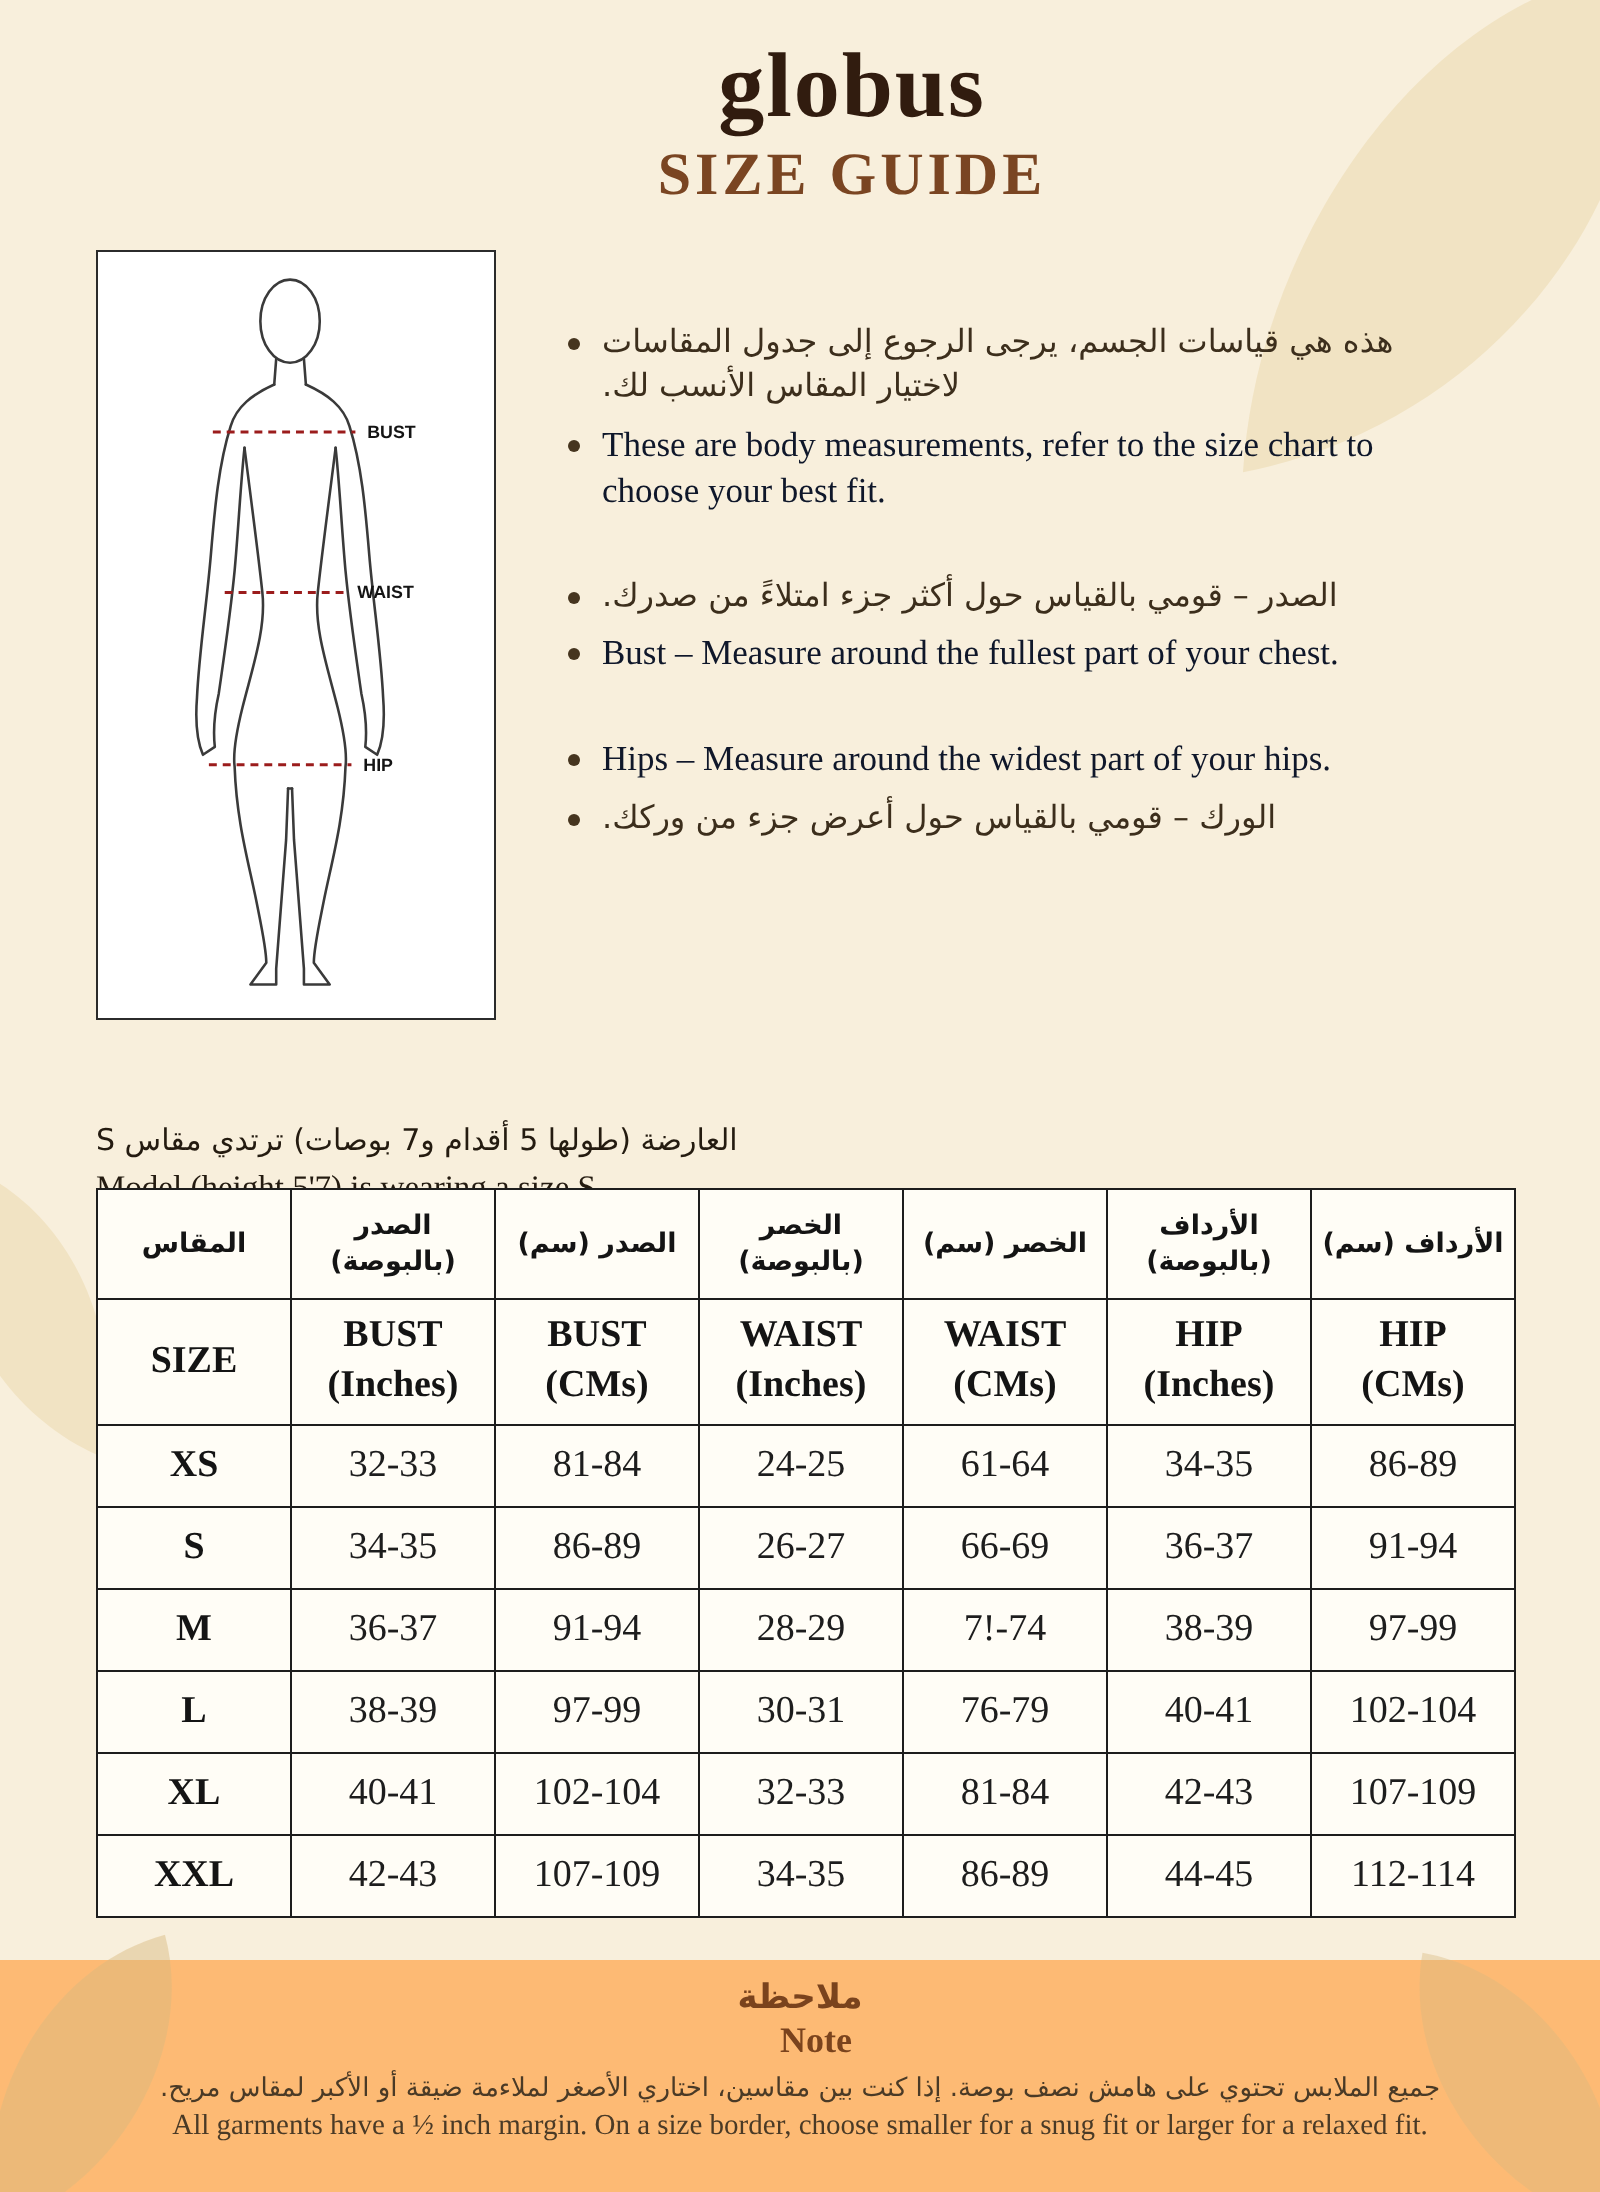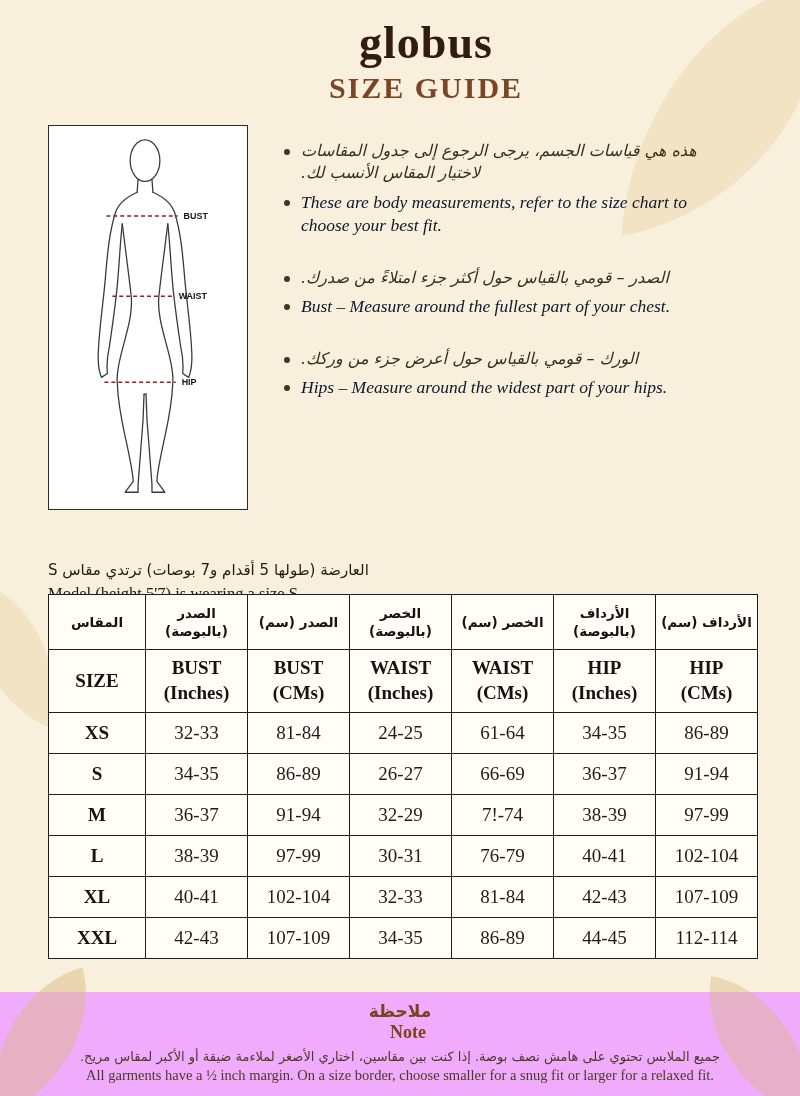--- a/index.html
+++ b/index.html
@@ -22,42 +22,42 @@
 
   .diagram-box{
     position:absolute;left:48px;top:125px;width:200px;height:385px;
     background:#ffffff;border:1.5px solid #2b2b2b;box-sizing:border-box;
   }
   .figure-svg{width:100%;height:100%;display:block;}
   .fig-stroke{fill:none;stroke:#3a3a3a;stroke-width:1.3;stroke-linecap:round;stroke-linejoin:round;}
   .mline{stroke:#9b1c1c;stroke-width:1.5;stroke-dasharray:4 3;}
   .dlabel{font-family:"Liberation Sans",sans-serif;font-size:9px;font-weight:700;fill:#141414;}
 
-  .bullets{position:absolute;left:284px;top:140px;width:442px;font-style:italic;}
+  .bullets{position:absolute;left:284px;top:160px;width:442px;}
   .bullet-group{margin-bottom:29px;}
   .bullet-item{display:flex;gap:11px;margin-bottom:6px;}
   .dot{width:6px;height:6px;border-radius:50%;background:#46351f;margin-top:9px;flex:none;}
   .b-ar{font-family:"DejaVu Sans",sans-serif;font-size:16px;direction:rtl;text-align:left;line-height:1.4;color:#3c2e1c;}
   .b-en{font-size:17.5px;line-height:1.35;color:#0f172a;}
 
   .model-note{position:absolute;left:48px;top:561px;}
   .model-ar{font-family:"DejaVu Sans",sans-serif;font-size:15px;direction:rtl;text-align:left;color:#241b10;}
   .model-en{font-size:16.5px;margin-top:5px;color:#241b10;text-decoration:underline;}
 
   .size-table-wrap{position:absolute;left:48px;top:594px;}
   table{border-collapse:collapse;}
   td{border:1.5px solid #1d1d1d;text-align:center;vertical-align:middle;background:#fffdf6;padding:0 2px;}
   .th-en{font-size:19px;font-weight:700;white-space:pre-line;height:62px;line-height:1.3;color:#141414;}
   .th-ar{font-family:"DejaVu Sans",sans-serif;font-size:13.5px;font-weight:700;white-space:pre-line;height:54px;direction:rtl;line-height:1.35;color:#141414;}
   .td-size{font-weight:700;font-size:19px;height:40px;color:#141414;margin-top:24px;}
   .td-val{font-size:19px;height:40px;color:#1d1d1d;}
 
   .footer{
-    position:absolute;left:0;bottom:0;width:100%;height:104px;
-    background:#f0abfc;text-align:center;box-sizing:border-box;padding-top:9px;z-index:1;
+    position:absolute;left:0;bottom:0;width:100%;height:116px;
+    background:#fdba74;text-align:center;box-sizing:border-box;padding-top:9px;z-index:1;
   }
   .f-title-ar{font-family:"DejaVu Sans",sans-serif;font-weight:700;font-size:17px;color:#7a431d;}
   .f-title-en{font-weight:700;font-size:18px;color:#7a431d;margin-top:1px;padding-left:16px;}
   .f-body-ar{font-family:"DejaVu Sans",sans-serif;font-size:13px;color:#4a3a26;margin-top:6px;direction:rtl;}
   .f-body-en{font-size:14.5px;color:#4a3a26;margin-top:3px;}
 </style>
 </head>
 <body>
 
 <div class="page">
@@ -124,25 +124,25 @@
         <div class="bullet-item">
           <span class="dot"></span>
           <div class="b-en">Bust – Measure around the fullest part of your chest.</div>
         </div>
       </div>
 
 
       <div class="bullet-group">
         <div class="bullet-item">
           <span class="dot"></span>
+          <div class="b-en">Hips – Measure around the widest part of your hips.</div>
+        </div>
+        <div class="bullet-item">
+          <span class="dot"></span>
           <div class="b-ar">الورك – قومي بالقياس حول أعرض جزء من وركك.</div>
-        </div>
-        <div class="bullet-item">
-          <span class="dot"></span>
-          <div class="b-en">Hips – Measure around the widest part of your hips.</div>
         </div>
       </div>
 
     </div>
 
     <div class="model-note">
       <div class="model-ar">العارضة (طولها 5 أقدام و7 بوصات) ترتدي مقاس S</div>
       <div class="model-en">Model (height 5'7) is wearing a size S</div>
     </div>
 
@@ -200,21 +200,21 @@
             <td class="td-val">86-89</td>
             <td class="td-val">26-27</td>
             <td class="td-val">66-69</td>
             <td class="td-val">36-37</td>
             <td class="td-val">91-94</td>
           </tr>
           <tr>
             <td class="td-size">M</td>
             <td class="td-val">36-37</td>
             <td class="td-val">91-94</td>
-            <td class="td-val">32-29</td>
+            <td class="td-val">28-29</td>
             <td class="td-val">7!-74</td>
             <td class="td-val">38-39</td>
             <td class="td-val">97-99</td>
           </tr>
           <tr>
             <td class="td-size">L</td>
             <td class="td-val">38-39</td>
             <td class="td-val">97-99</td>
             <td class="td-val">30-31</td>
             <td class="td-val">76-79</td>

